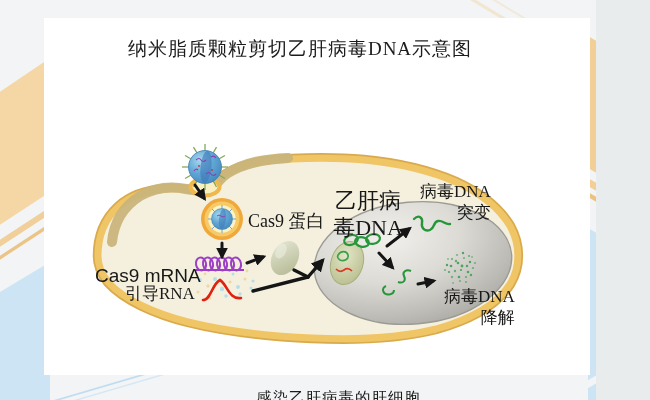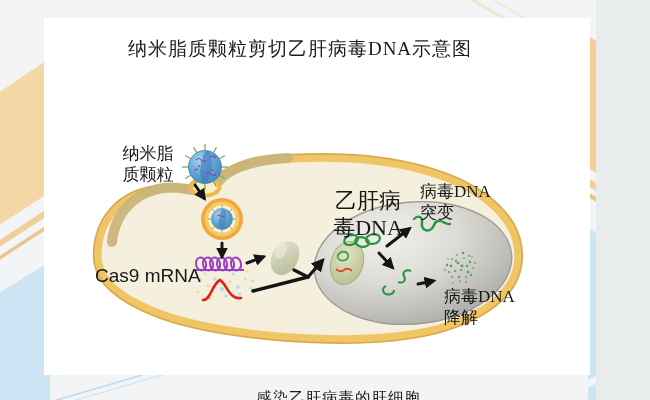--- a/index.html
+++ b/index.html
@@ -1,19 +1,19 @@
 <!DOCTYPE html>
 <html><head>
 <meta charset="utf-8">
 <style>
   html,body{margin:0;padding:0;background:#e9ecec;}
   .stage{position:relative;width:596px;height:400px;overflow:hidden;background:#fef9c3;
          font-family:"Liberation Serif","DejaVu Serif",serif;}
   .stage svg{position:absolute;left:0;top:0;}
-  .lbl{position:absolute;color:#181818;white-space:pre-line;line-height:1.24;}
+  .lbl{position:absolute;color:#181818;white-space:pre-line;line-height:1.24;text-align:right;}
   .kai{font-family:"Liberation Serif","DejaVu Serif",serif;}
   .sans{font-family:"Liberation Sans","DejaVu Sans",sans-serif;}
   .title{position:absolute;left:30px;top:36px;width:540px;text-align:center;
          font-size:19px;letter-spacing:1px;color:#1c1c1c;}
   .caption{position:absolute;left:181px;top:340px;width:240px;text-align:right;
            font-size:15.5px;letter-spacing:1px;color:#1c1c1c;margin-top:48px;}
 </style>
 </head>
 <body>
 
@@ -233,23 +233,23 @@
       <path d="M 294,270 L 308,277" stroke-width="3.4"></path>
       <path d="M 253,291 L 308,277" stroke-width="3.4"></path>
       <path d="M 308,277 L 322,261" stroke-width="3.4" marker-end="url(#ah)"></path>
       <path d="M 387,246 L 409,229" stroke-width="3" marker-end="url(#ah)"></path>
       <path d="M 379,253 L 392,267" stroke-width="3" marker-end="url(#ah)"></path>
       <path d="M 418,284 L 433,281" stroke-width="3" marker-end="url(#ah)"></path>
     </g>
   </svg>
 
   <div class="title kai">纳米脂质颗粒剪切乙肝病毒DNA示意图</div>
-  <div class="lbl kai" style="left:115px;top:143px;width:66px;text-align:center;font-size:17px;">纳米脂
-质颗粒</div>
   <div class="lbl sans" style="left:95px;top:264px;font-size:19px;">Cas9 mRNA</div>
+  <div class="lbl kai" style="left:125px;top:283px;font-size:17px;">引导RNA</div>
+  <div class="lbl kai" style="left:248px;top:210px;font-size:18px;">Cas9 蛋白</div>
   <div class="lbl kai" style="left:332px;top:187px;width:72px;text-align:center;font-size:22px;">乙肝病
 毒DNA</div>
   <div class="lbl kai" style="left:420px;top:181px;font-size:17px;">病毒DNA
 突变</div>
   <div class="lbl kai" style="left:444px;top:286px;font-size:17px;">病毒DNA
 降解</div>
   <div class="caption kai">感染乙肝病毒的肝细胞</div>
 </div>
 
 </body></html>

